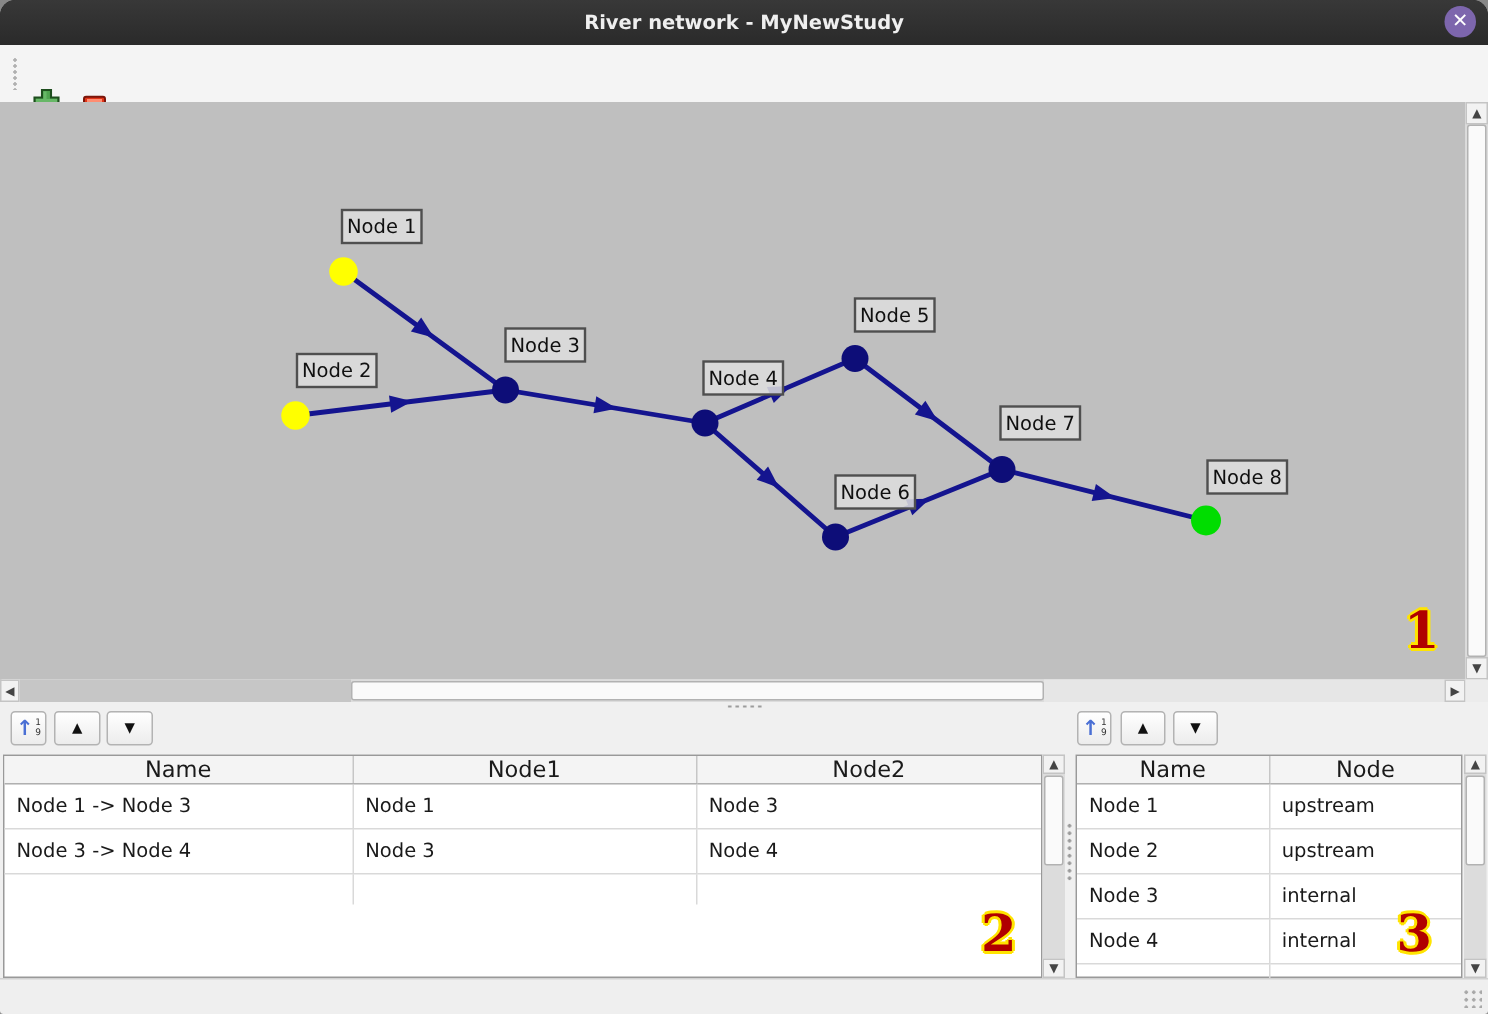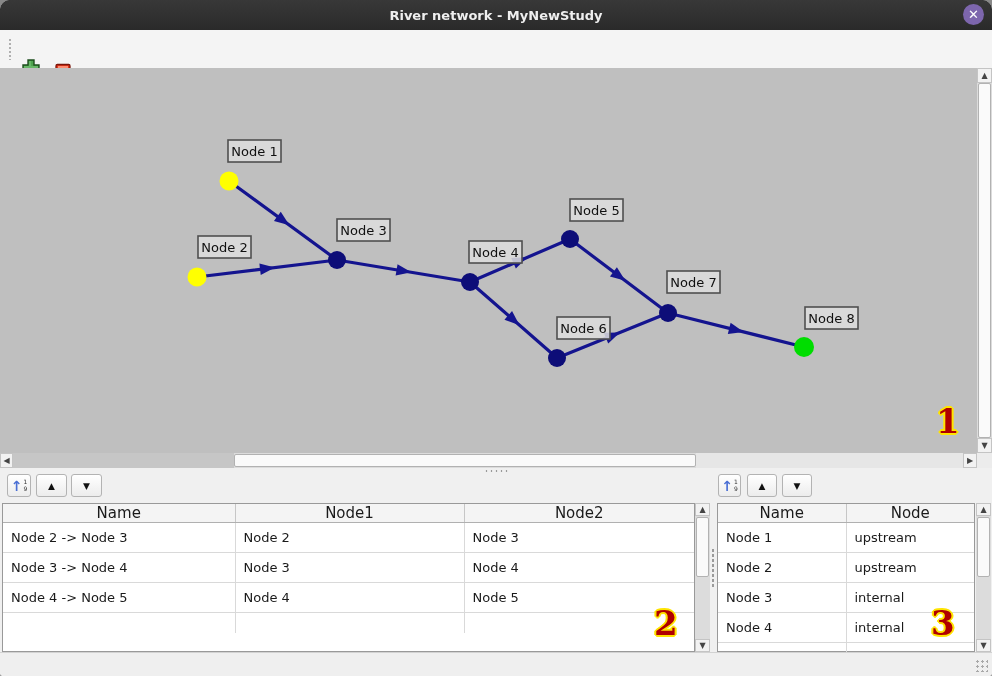--- a/index.html
+++ b/index.html
@@ -222,33 +222,28 @@
           </colgroup>
         <thead>
             <tr>
               <th>Name</th>
               <th>Node1</th>
               <th>Node2</th>
             </tr>
           </thead>
         <tbody>
             <tr>
-              <td>Node 2 -&gt; Node 3</td>
-              <td>Node 2</td>
+              <td>Node 1 -&gt; Node 3</td>
+              <td>Node 1</td>
               <td>Node 3</td>
             </tr>
             <tr>
               <td>Node 3 -&gt; Node 4</td>
               <td>Node 3</td>
               <td>Node 4</td>
-            </tr>
-            <tr>
-              <td>Node 4 -&gt; Node 5</td>
-              <td>Node 4</td>
-              <td>Node 5</td>
             </tr>
             <tr>
               <td style="height: 20px; border-bottom: none;"></td>
               <td style="height: 20px; border-bottom: none;"></td>
               <td style="height: 20px; border-bottom: none;"></td>
             </tr>
           </tbody>
       </table>
     </div>
 

